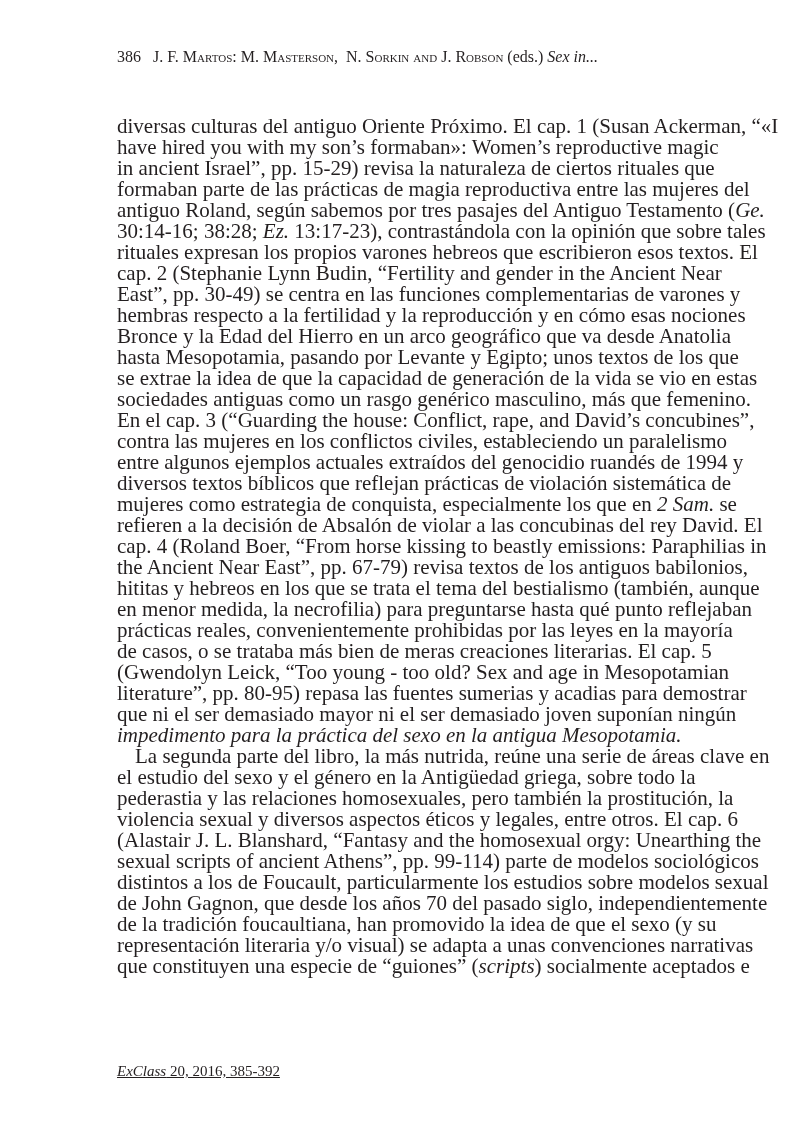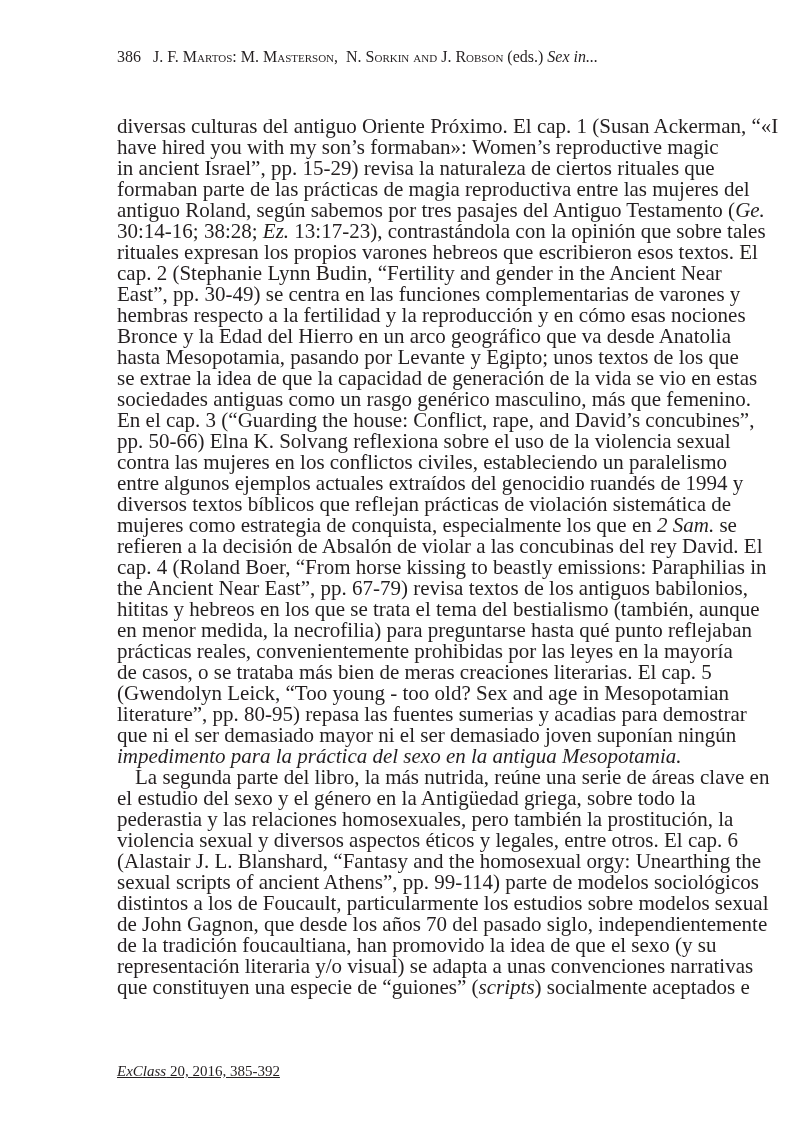--- a/index.html
+++ b/index.html
@@ -52,21 +52,20 @@
       <span class="line"><span>30:14-16; 38:28; </span><em>Ez.</em><span> 13:17-23), contrastándola con la opinión que sobre tales</span></span>
       <span class="line"><span>rituales expresan los propios varones hebreos que escribieron esos textos. El</span></span>
       <span class="line"><span>cap. 2 (Stephanie Lynn Budin, “Fertility and gender in the Ancient Near</span></span>
       <span class="line"><span>East”, pp. 30-49) se centra en las funciones complementarias de varones y</span></span>
       <span class="line"><span>hembras respecto a la fertilidad y la reproducción y en cómo esas nociones</span></span>
       <span class="line"><span>Bronce y la Edad del Hierro en un arco geográfico que va desde Anatolia</span></span>
       <span class="line"><span>hasta Mesopotamia, pasando por Levante y Egipto; unos textos de los que</span></span>
       <span class="line"><span>se extrae la idea de que la capacidad de generación de la vida se vio en estas</span></span>
       <span class="line"><span>sociedades antiguas como un rasgo genérico masculino, más que femenino.</span></span>
       <span class="line"><span>En el cap. 3 (“Guarding the house: Conflict, rape, and David’s concubines”,</span></span>
-      <span class="line"><span>pp. 50-66) Elna K. Solvang reflexiona sobre el uso de la violencia sexual</span></span>
       <span class="line"><span>contra las mujeres en los conflictos civiles, estableciendo un paralelismo</span></span>
       <span class="line"><span>entre algunos ejemplos actuales extraídos del genocidio ruandés de 1994 y</span></span>
       <span class="line"><span>diversos textos bíblicos que reflejan prácticas de violación sistemática de</span></span>
       <span class="line"><span>mujeres como estrategia de conquista, especialmente los que en </span><em>2 Sam.</em><span> se</span></span>
       <span class="line"><span>refieren a la decisión de Absalón de violar a las concubinas del rey David. El</span></span>
       <span class="line"><span>cap. 4 (Roland Boer, “From horse kissing to beastly emissions: Paraphilias in</span></span>
       <span class="line"><span>the Ancient Near East”, pp. 67-79) revisa textos de los antiguos babilonios,</span></span>
       <span class="line"><span>hititas y hebreos en los que se trata el tema del bestialismo (también, aunque</span></span>
       <span class="line"><span>en menor medida, la necrofilia) para preguntarse hasta qué punto reflejaban</span></span>
       <span class="line"><span>prácticas reales, convenientemente prohibidas por las leyes en la mayoría</span></span>

